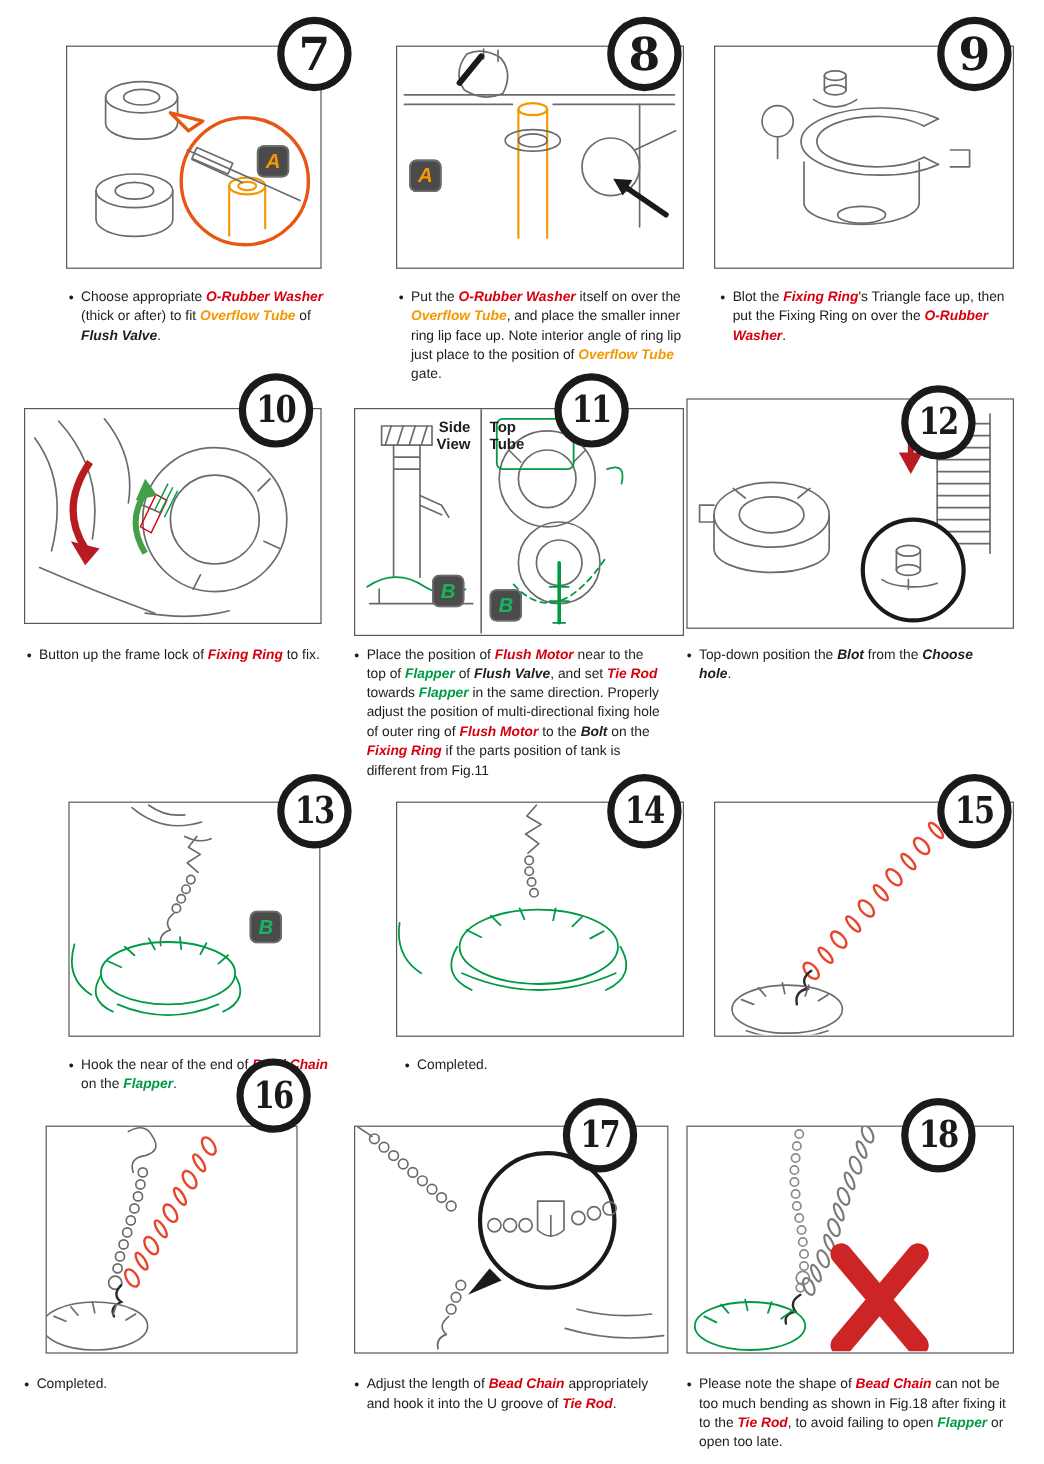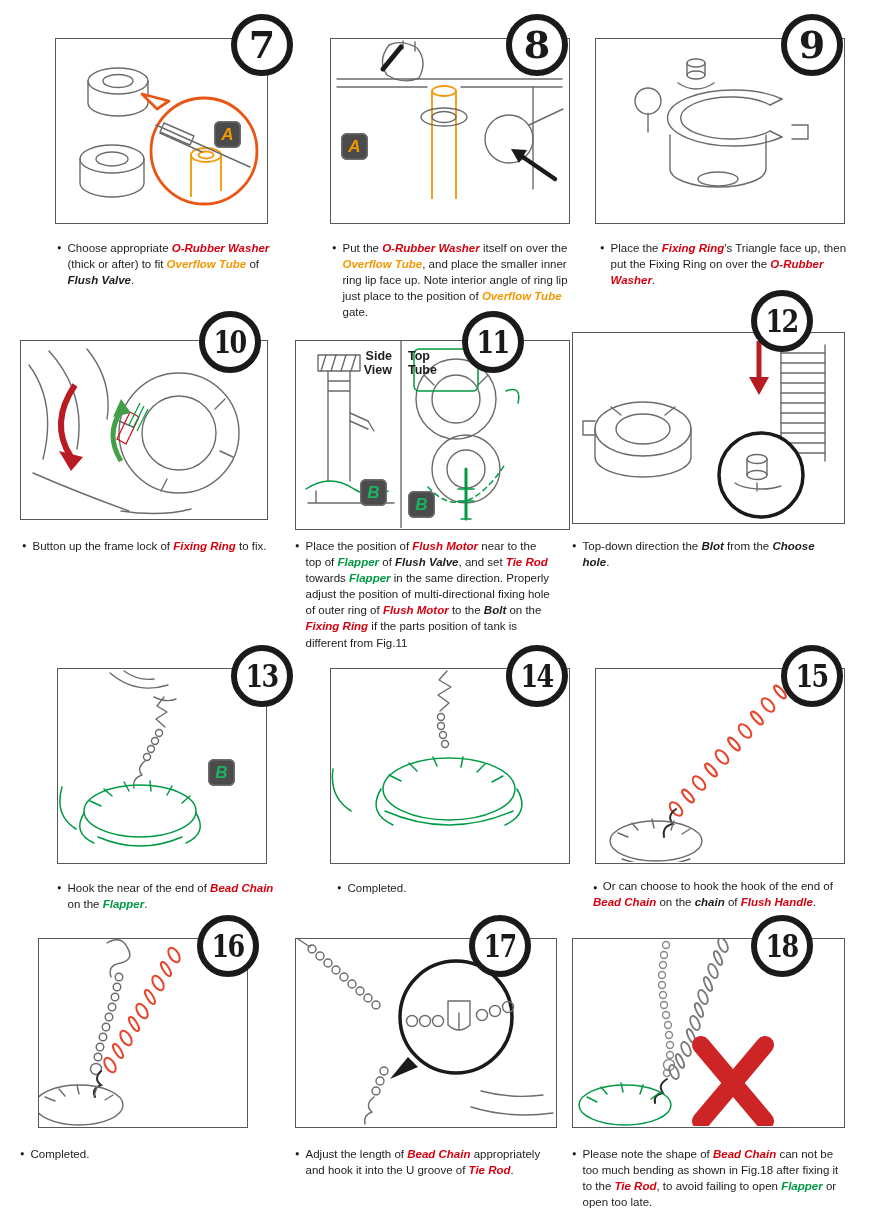--- a/index.html
+++ b/index.html
@@ -126,21 +126,21 @@
         <ellipse cx="122" cy="140" rx="20" ry="7"></ellipse>
         <path d="M196,86 h16 v14 h-16"></path>
       </g>
     </svg>
   </div>
   <div class="badge" style="left:781px;top:14px;">
       <span>9</span>
     </div>
   <div class="caption" style="left:600px;top:240px;width:252px;">
     <span class="bullet">●</span>
-    <span><span class="seg-plain">Place the </span><span class="seg-red">Fixing Ring</span><span class="seg-plain">'s Triangle face up, then put the Fixing Ring on over the </span><span class="seg-red">O-Rubber Washer</span><span class="seg-plain">.</span></span>
+    <span><span class="seg-plain">Blot the </span><span class="seg-red">Fixing Ring</span><span class="seg-plain">'s Triangle face up, then put the Fixing Ring on over the </span><span class="seg-red">O-Rubber Washer</span><span class="seg-plain">.</span></span>
   </div>
 
   <div class="panel" style="left:20px;top:340px;width:248px;height:180px;">
     <svg width="245" height="177" viewBox="0 0 245 177">
       <g class="ln">
         <path d="M8,24 Q36,62 22,118 M28,10 Q66,52 56,108 M12,132 Q58,152 108,170 M66,8 Q92,40 86,78 M100,170 Q140,176 170,168"></path>
       </g>
       <g class="ln">
         <circle cx="158" cy="92" r="60"></circle>
           <circle cx="158" cy="92" r="37"></circle>
@@ -224,26 +224,26 @@
         <circle cx="188" cy="142" r="42" stroke="#1a1a1a" stroke-width="3.5" fill="#fff"></circle>
         <g class="ln">
           <ellipse cx="184" cy="126" rx="10" ry="4.5"></ellipse>
             <path d="M174,126 v16 M194,126 v16"></path>
           <ellipse cx="184" cy="142" rx="10" ry="4.5"></ellipse>
             <path d="M162,150 a30,12 0 0 0 46,3 M184,150 v8"></path>
         </g>
       </g>
     </svg>
   </div>
-  <div class="badge n2" style="left:751px;top:290px;">
+  <div class="badge n2" style="left:751px;top:321px;">
       <span>12</span>
     </div>
   <div class="caption" style="left:572px;top:538px;width:265px;">
     <span class="bullet">●</span>
-    <span><span class="seg-plain">Top-down direction the </span><span class="seg-bold">Blot</span><span class="seg-plain"> from the </span><span class="seg-bold">Choose hole</span><span class="seg-plain">.</span></span>
+    <span><span class="seg-plain">Top-down position the </span><span class="seg-bold">Blot</span><span class="seg-plain"> from the </span><span class="seg-bold">Choose hole</span><span class="seg-plain">.</span></span>
   </div>
 
   <div class="panel" style="left:57px;top:668px;width:210px;height:196px;">
     <svg width="207" height="193" viewBox="0 0 207 193">
       <g class="ln">
         <path d="M52,4 q26,22 58,12 M66,2 q14,10 30,8 M96,28 q12,6 22,2"></path>
       </g>
       <g class="ln">
         <path d="M106,28 l-7,9 l10,6 l-11,7 l9,8"></path>
         <circle cx="101" cy="64" r="3.5"></circle>
@@ -313,24 +313,20 @@
       <g class="ln">
         <ellipse cx="60" cy="172" rx="46" ry="20"></ellipse>
         <path d="M22,164 l10,4 M36,154 l6,7 M56,150 l2,9 M78,152 l-3,9 M94,160 l-8,5"></path>
         <path d="M26,190 q34,12 68,0"></path>
       </g>
     </svg>
   </div>
   <div class="badge n2" style="left:781px;top:645px;">
       <span>15</span>
     </div>
-  <div class="caption nohang" style="left:593px;top:878px;width:265px;">
-    <span class="bullet">●</span>
-    <span><span class="seg-plain">Or can choose to hook the hook of the end of </span><span class="seg-red">Bead Chain</span><span class="seg-plain"> on the </span><span class="seg-bold">chain</span><span class="seg-plain"> of </span><span class="seg-red">Flush Handle</span><span class="seg-plain">.</span></span>
-  </div>
 
   <div class="panel" style="left:38px;top:938px;width:210px;height:190px;">
     <svg width="207" height="187" viewBox="0 0 207 187">
       <path d="M68,4 q14,-8 20,4 q8,12 -6,16 q-14,2 -10,14" class="ln"></path>
       <g class="ln">
         <circle cx="80" cy="38" r="3.8"></circle>
           <circle cx="78" cy="48" r="3.8"></circle>
           <circle cx="76" cy="58" r="3.8"></circle>
         <circle cx="73" cy="68" r="3.8"></circle>
           <circle cx="70" cy="78" r="3.8"></circle>
@@ -351,21 +347,21 @@
         <ellipse cx="79" cy="112" rx="3" ry="8" transform="rotate(-32 79 112)"></ellipse>
         <ellipse cx="71" cy="126" rx="4.5" ry="8" transform="rotate(-32 71 126)"></ellipse>
       </g>
       <path d="M62,132 q-8,8 0,14 q-10,4 -6,12" class="dark"></path>
       <g class="ln">
         <ellipse cx="40" cy="166" rx="44" ry="20"></ellipse>
         <path d="M6,158 l10,4 M20,150 l6,7 M38,146 l2,9 M58,148 l-3,9 M74,156 l-8,5"></path>
       </g>
     </svg>
   </div>
-  <div class="badge n2" style="left:197px;top:915px;">
+  <div class="badge n2" style="left:197px;top:882px;">
       <span>16</span>
     </div>
   <div class="caption" style="left:20px;top:1146px;width:150px;">
     <span class="bullet">●</span>
     <span><span class="seg-plain">Completed.</span></span>
   </div>
 
   <div class="panel" style="left:295px;top:938px;width:262px;height:190px;">
     <svg width="259" height="187" viewBox="0 0 259 187">
       <g class="ln">

